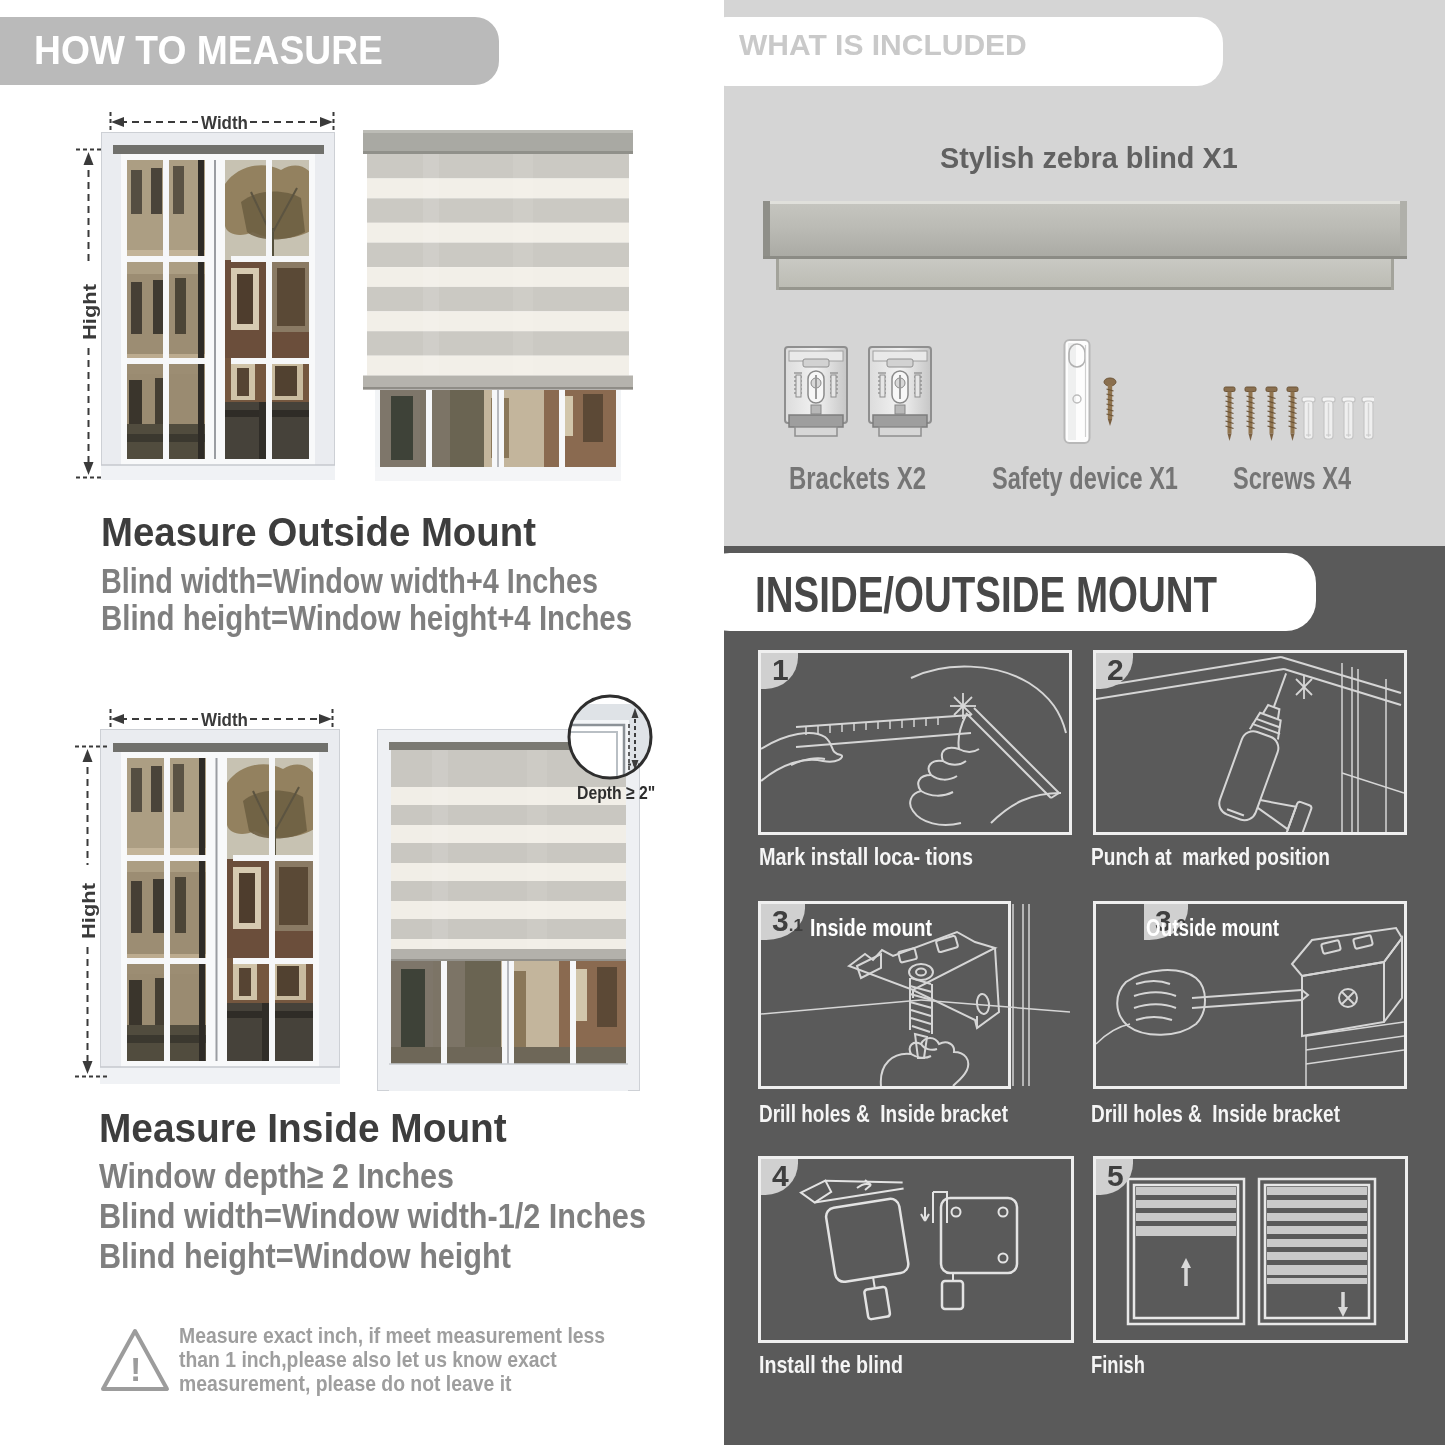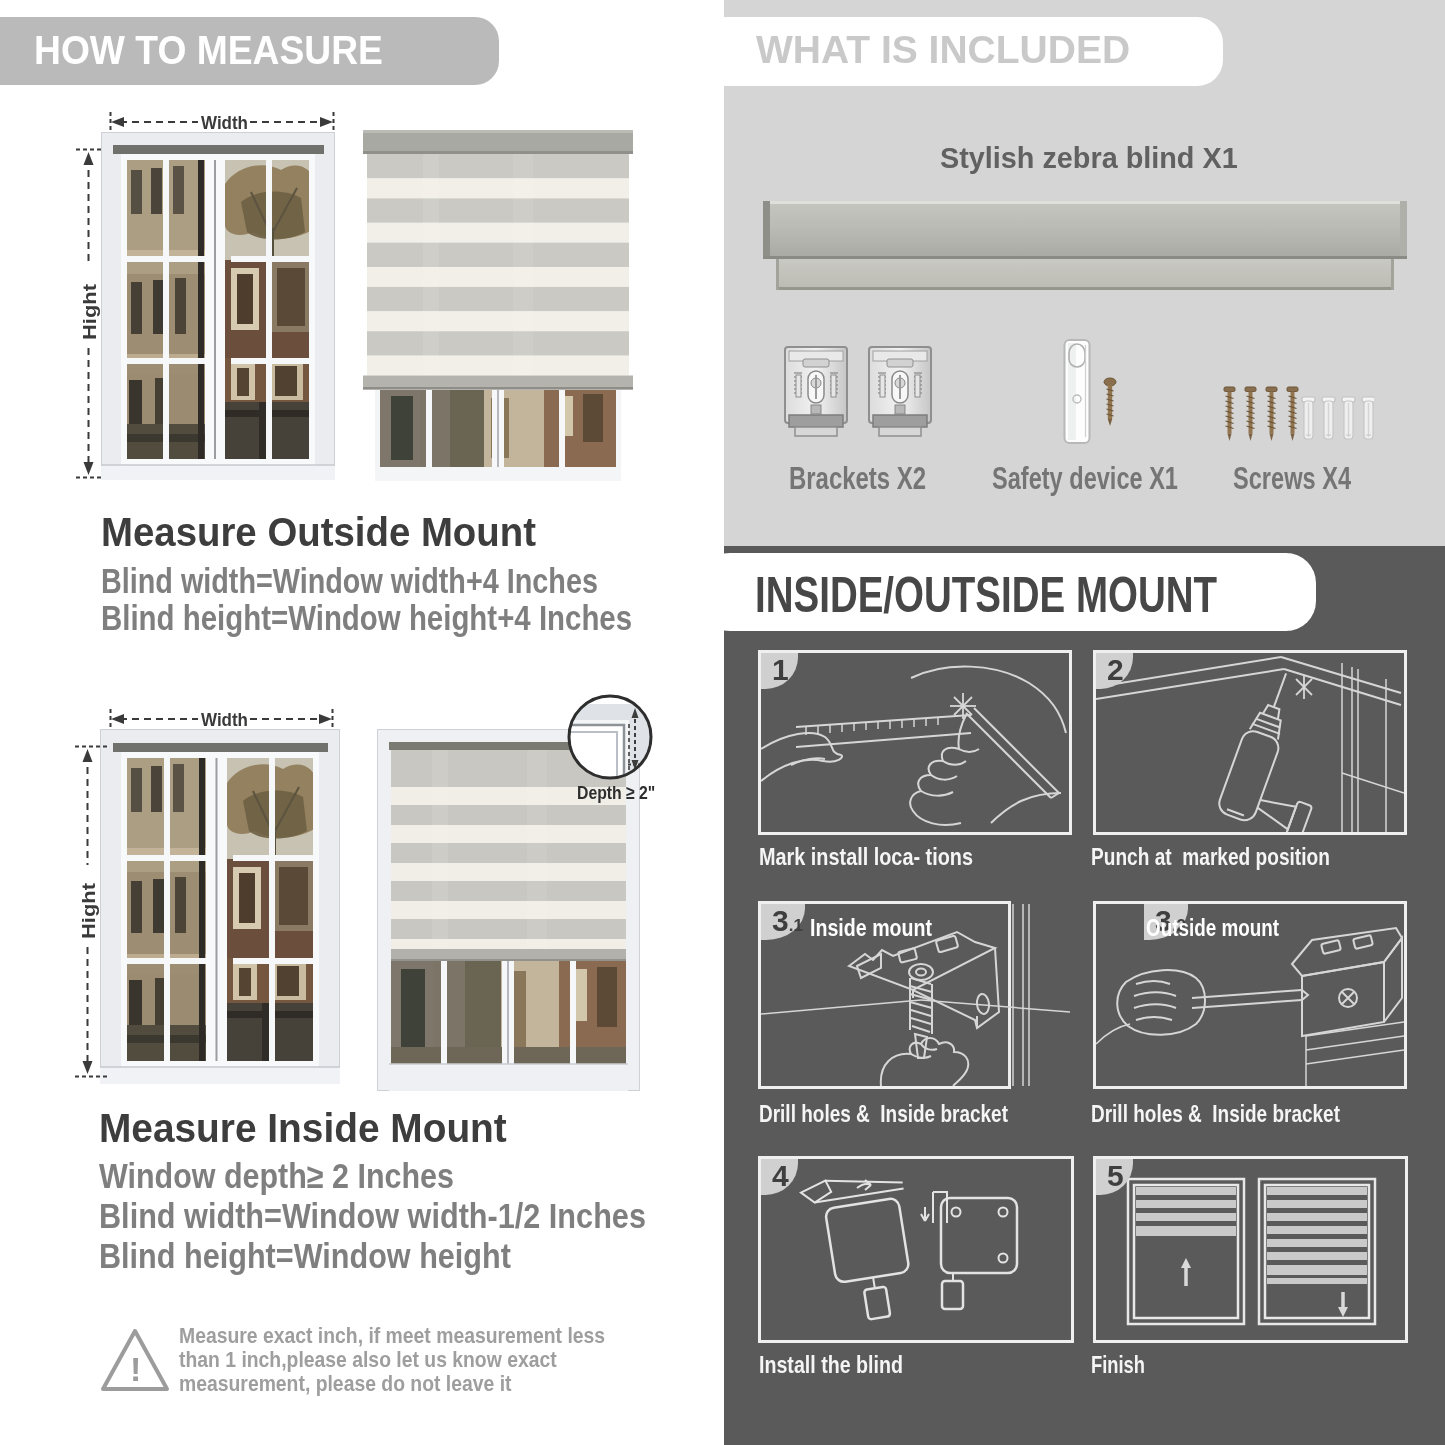--- a/index.html
+++ b/index.html
@@ -296,21 +296,21 @@
 </svg>
 <div class="t" style="left:179px; top:1324px; font-size:22px; line-height:24.2px; color:#9e9e9e; transform:scaleX(0.88);">Measure exact inch, if meet measurement less
 than 1 inch,please also let us know exact
 measurement, please do not leave it</div>
 
 <div class="abs" style="left:724px; top:0; width:721px; height:546px; background:#d5d5d5;"></div>
 
 <div class="abs" style="left:724px; top:546px; width:721px; height:899px; background:#5a5a5a;"></div>
 
 <div class="abs" style="left:700px; top:17px; width:523px; height:69px; background:#ffffff; border-radius:26px;"></div>
-<div class="t" style="left:756px; top:28px; font-size:39px; color:#c9c9c9;">WHAT IS INCLUDED</div>
+<div class="t" style="left:739px; top:28px; font-size:30px; color:#c9c9c9;">WHAT IS INCLUDED</div>
 
 <div class="t" style="left:940px; top:141px; font-size:30px; color:#616161; transform:scaleX(0.96);">Stylish zebra blind X1</div>
 
 <svg class="abs" style="left:762px; top:201px;" width="646" height="92" viewBox="0 0 646 92">
   <defs>
     <linearGradient id="hr1" x1="0" y1="0" x2="0" y2="1">
       <stop offset="0" stop-color="#c6c6c0"></stop>
       <stop offset="0.45" stop-color="#bbbbb5"></stop>
       <stop offset="1" stop-color="#a9a9a3"></stop>
     </linearGradient>

